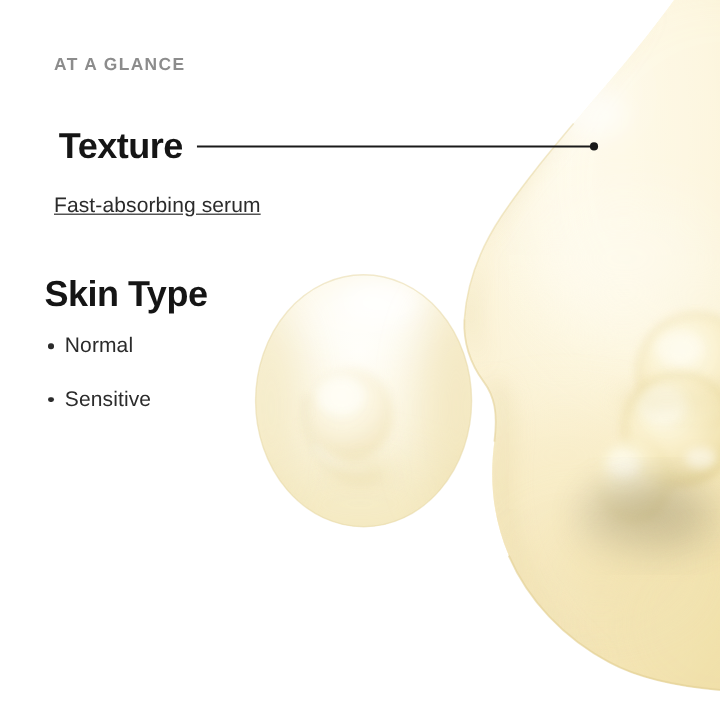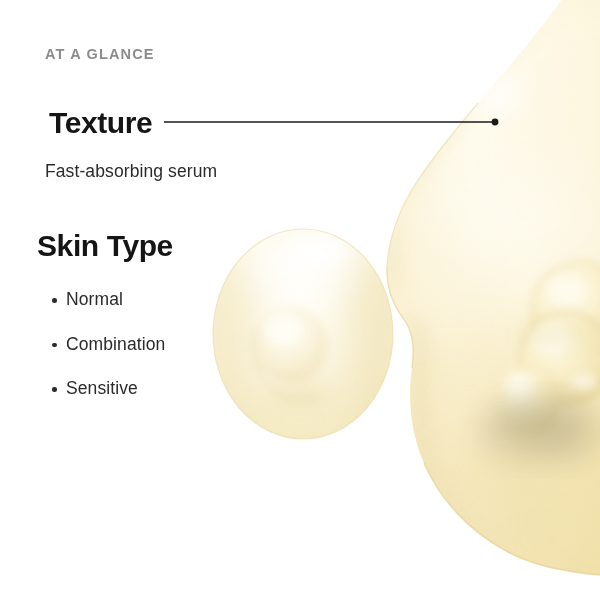--- a/index.html
+++ b/index.html
@@ -71,25 +71,26 @@
   }
 
   .subtext {
     margin: 0;
     padding-top: 18px;
     font-size: 17.5px;
     color: #2b2b2b;
     letter-spacing: 0.1px;
     line-height: 1.2;
     white-space: nowrap;
+    text-decoration: underline;
   }
 
   .bullet-list {
     list-style: none;
-    margin: 16px;
+    margin: 4px;
     padding: 13px 0 0 0;
   }
   .bullet-list li {
     position: relative;
     padding-left: 17px;
     font-size: 17.5px;
     color: #2b2b2b;
     letter-spacing: 0.1px;
     line-height: 1;
     margin-bottom: 27px;
@@ -302,23 +303,19 @@
 
     <div class="block-skin">
       <h2 class="heading">Skin Type</h2>
       <ul class="bullet-list">
         <li>
           <span class="bullet-dot"></span>
           <span>Normal</span>
         </li>
         <li>
           <span class="bullet-dot"></span>
-          <span>Combination</span>
-        </li>
-        <li>
-          <span class="bullet-dot"></span>
           <span>Sensitive</span>
         </li>
       </ul>
     </div>
 
   </div>
 </div>
 
 </body></html>

